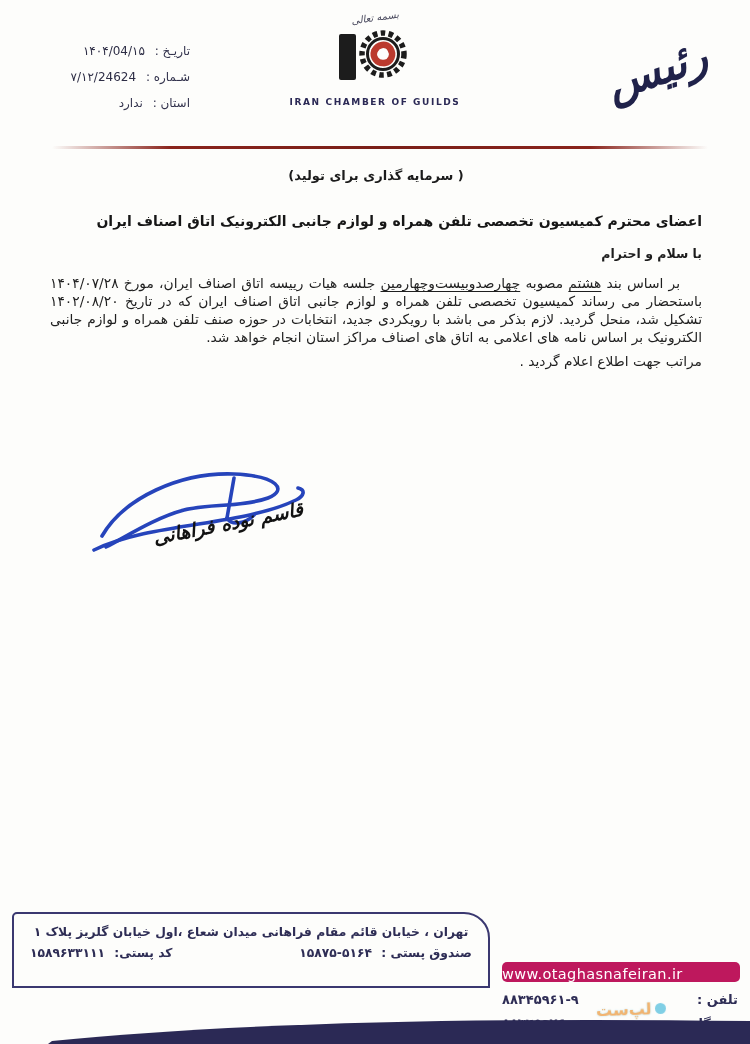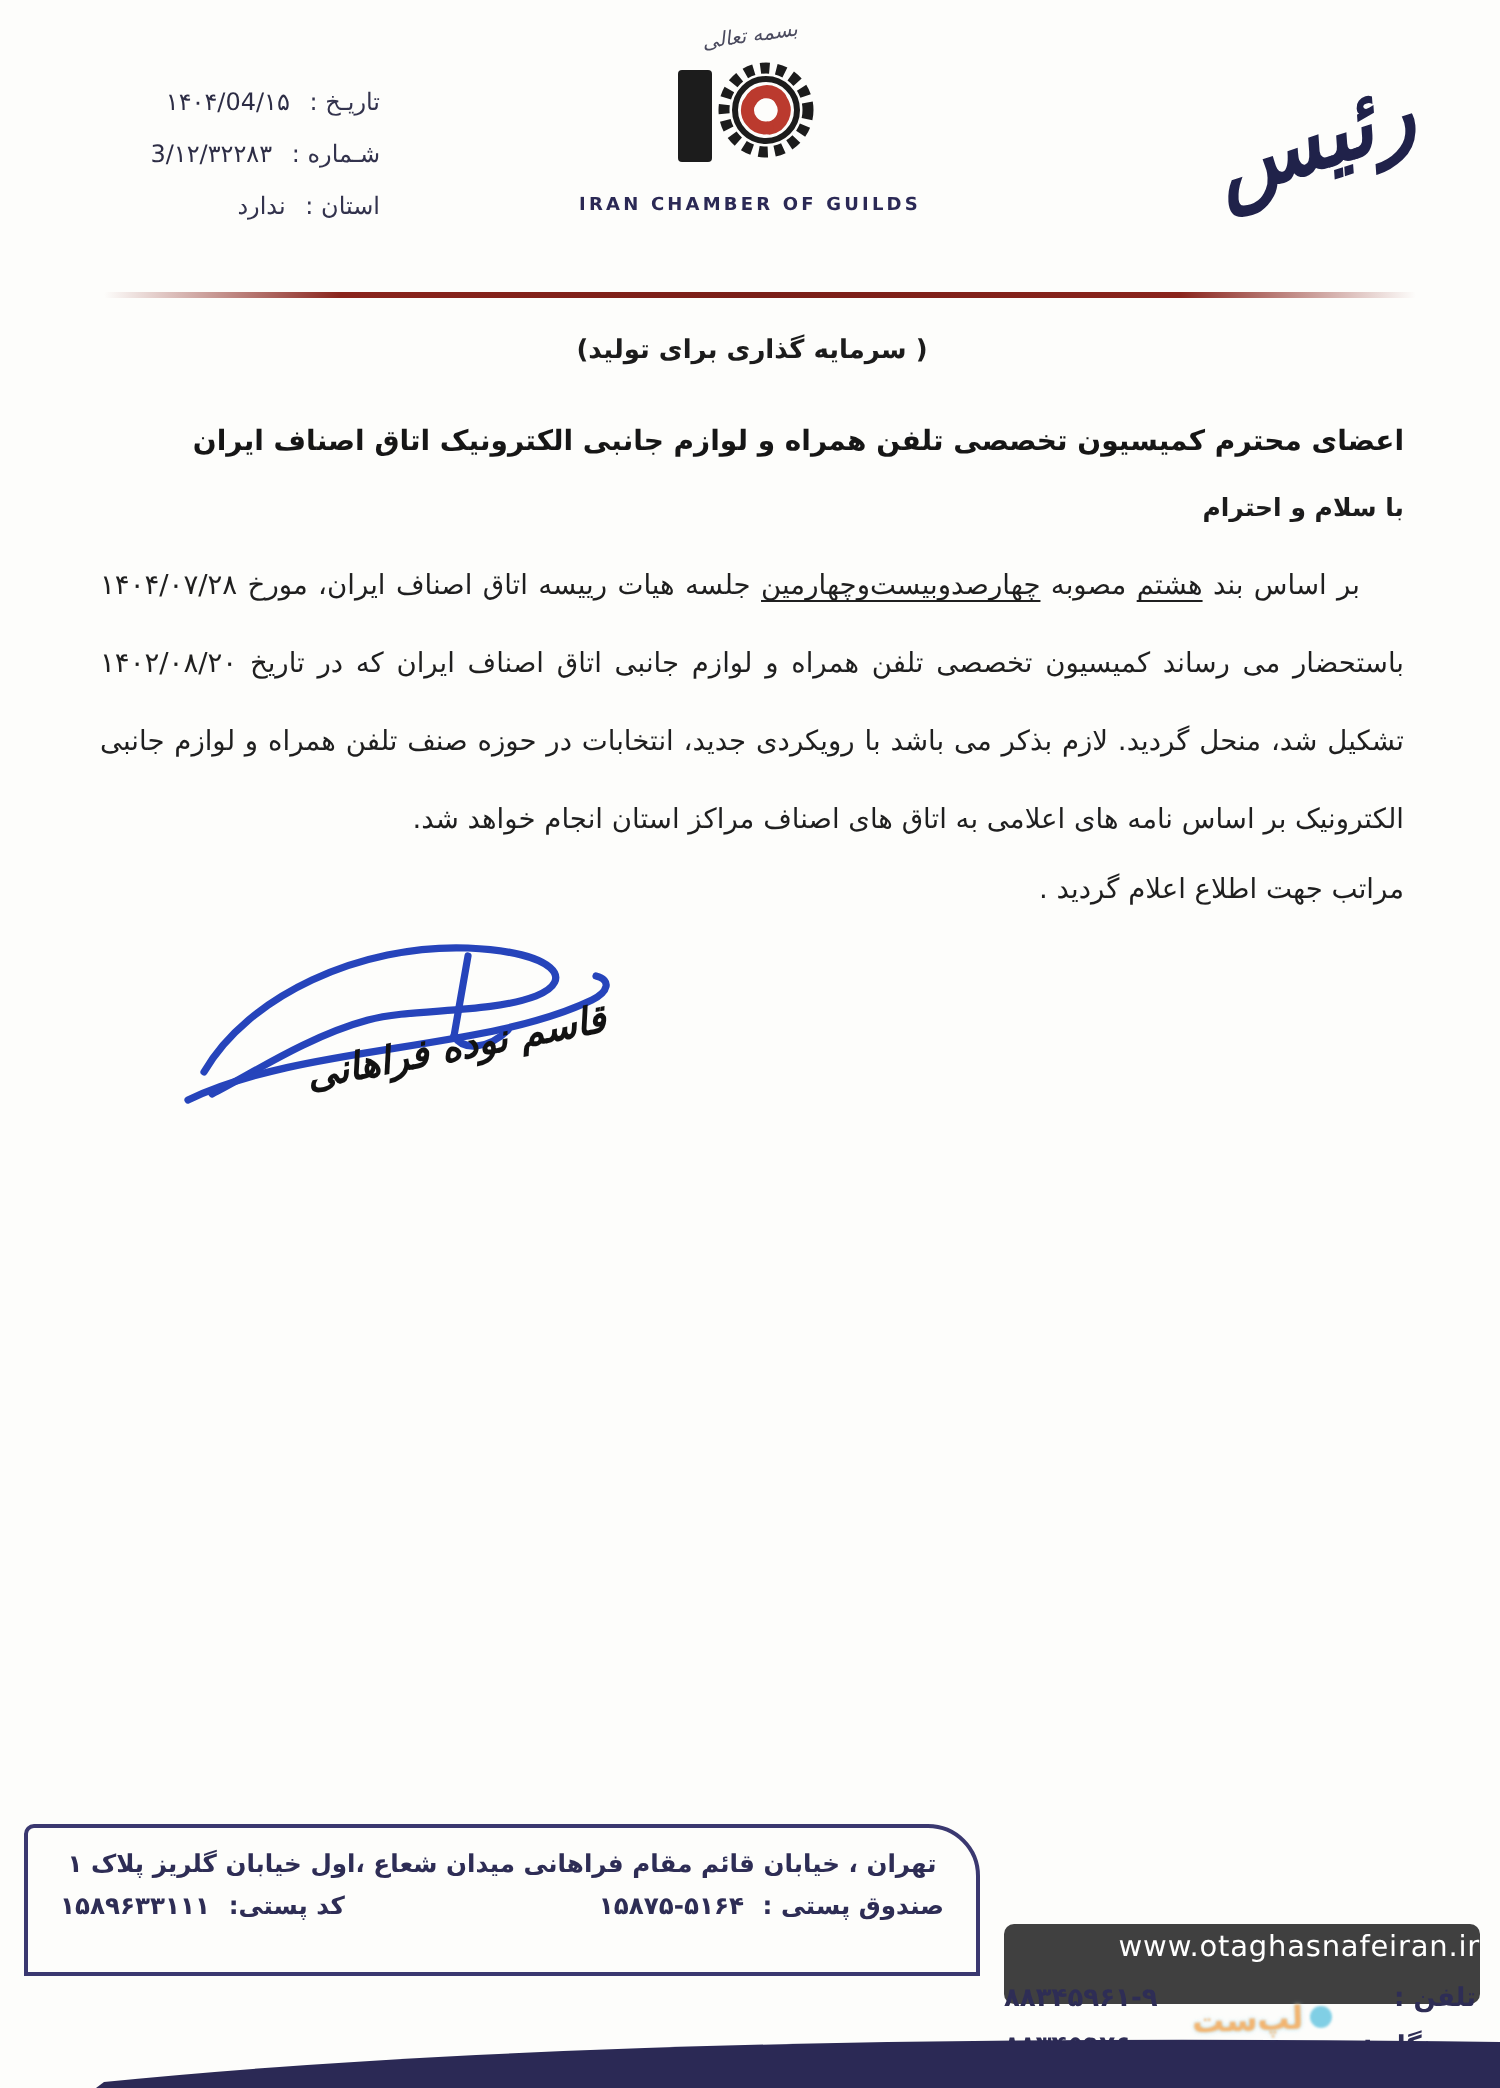--- a/index.html
+++ b/index.html
@@ -24,41 +24,41 @@
   .red-line{
     position:absolute; top:146px; left:52px; right:42px; height:3px; border-radius:2px;
     background:linear-gradient(to right, rgba(138,36,28,0), #8a241c 18%, #7a1f18 50%, #8a241c 82%, rgba(138,36,28,0));
   }
   
   .letter-body{position:absolute; top:168px; right:48px; left:50px;}
   .slogan{text-align:center; font-weight:bold; font-size:13px; color:#1c1c1c;}
   .recipient{margin-top:30px; font-weight:bold; font-size:14px; color:#161616;}
   .subject{margin-top:22px; font-weight:bold; font-size:12px; color:#1c1c1c;}
   .salutation{margin-top:17px; font-weight:bold; font-size:12.5px; color:#1c1c1c;}
-  .para{margin-top:13px; font-size:13.8px; line-height:39px; text-align:justify; color:#1f1f1f; text-indent:22px;}
+  .para{margin-top:13px; font-size:13.8px; line-height:18px; text-align:justify; color:#1f1f1f; text-indent:22px;}
   .para .ul{text-decoration:underline; text-underline-offset:3px;}
   .closing{margin-top:1px; font-size:13.8px; line-height:28px; color:#1f1f1f;}
   
   .sig-svg{position:absolute; left:82px; top:460px;}
   .sig-name{
     position:absolute; left:148px; top:512px; width:160px; text-align:center;
     font-size:19px; font-weight:bold; font-style:italic; color:#121212;
     transform:rotate(-11deg); font-family:"DejaVu Serif","Liberation Serif",serif; white-space:nowrap;
   }
   
   .addr-box{
     position:absolute; left:12px; top:912px; width:478px; height:76px; box-sizing:border-box;
     border:2px solid #3a3870; border-radius:5px 26px 0 0; background:transparent; z-index:2;
   }
   .addr-line1{margin-top:11px; text-align:center; font-size:12.3px; font-weight:600; color:#2e2d55;}
   .addr-line2{margin-top:7px; display:flex; justify-content:space-between; padding:0 16px; font-size:12.3px; font-weight:600; color:#2e2d55;}
   .addr-line2 .val{direction:ltr; display:inline-block; margin-right:5px;}
   .web-banner{
-    position:absolute; left:502px; top:962px; width:238px; height:40px; line-height:24px; z-index:2;
-    background:#404040; color:#ffffff; border-radius:5px; text-align:right; font-size:14.5px; letter-spacing:.4px;
+    position:absolute; left:502px; top:962px; width:238px; height:20px; line-height:24px; z-index:2;
+    background:#be185d; color:#ffffff; border-radius:5px; text-align:left; font-size:14.5px; letter-spacing:.4px;
     direction:ltr;
   }
   .contact-rows{position:absolute; left:502px; top:992px; width:236px; z-index:2;}
   .contact-row{display:flex; justify-content:space-between; font-size:13px; font-weight:600; color:#2e2d55; margin-bottom:9px;}
   .contact-row .val{direction:ltr;}
   .watermark{
     position:absolute; left:596px; top:1000px; z-index:8; display:flex; align-items:center; gap:3px;
     opacity:.8; filter:blur(.4px); transform:rotate(-2deg);
   }
   .watermark .dot{width:11px; height:11px; border-radius:50%; background:#62c4e0;}
@@ -70,21 +70,21 @@
 
 <div class="page">
 
   <div class="meta-block">
     <div class="meta-row">
       <span>تاریـخ :</span>
       <span class="val" dir="ltr">۱۴۰۴/04/۱۵</span>
     </div>
     <div class="meta-row">
       <span>شـماره :</span>
-      <span class="val" dir="ltr">3/۱۲/۳۲۲۸۳</span>
+      <span class="val" dir="ltr">۷/۱۲/24624</span>
     </div>
     <div class="meta-row">
       <span>استان :</span>
       <span style="margin-right:6px;">ندارد</span>
     </div>
   </div>
 
   <div class="logo-block">
     <div class="besmele">بسمه تعالی</div><br>
     <svg class="logo-art" width="80" height="62" viewBox="0 0 80 62">

